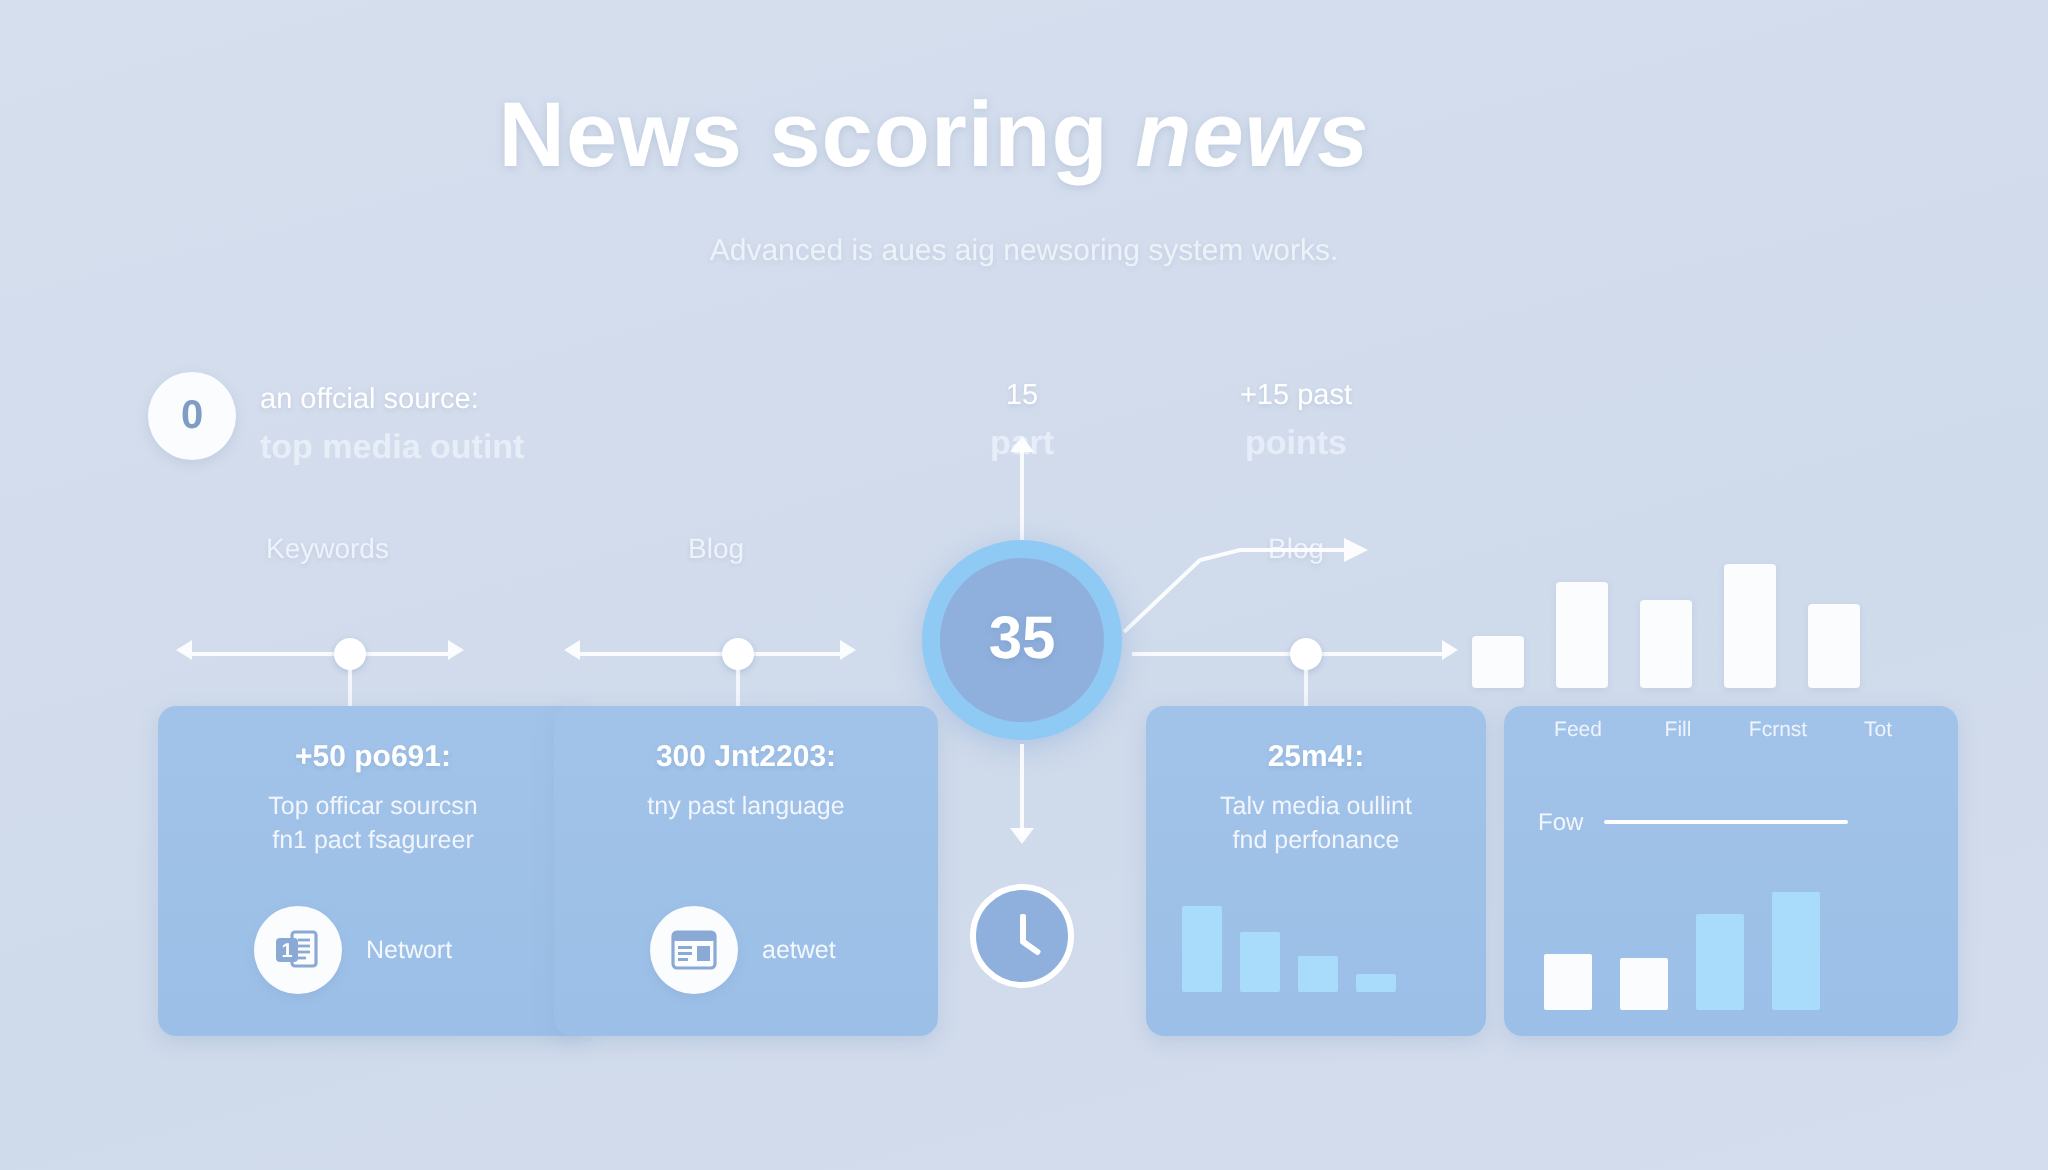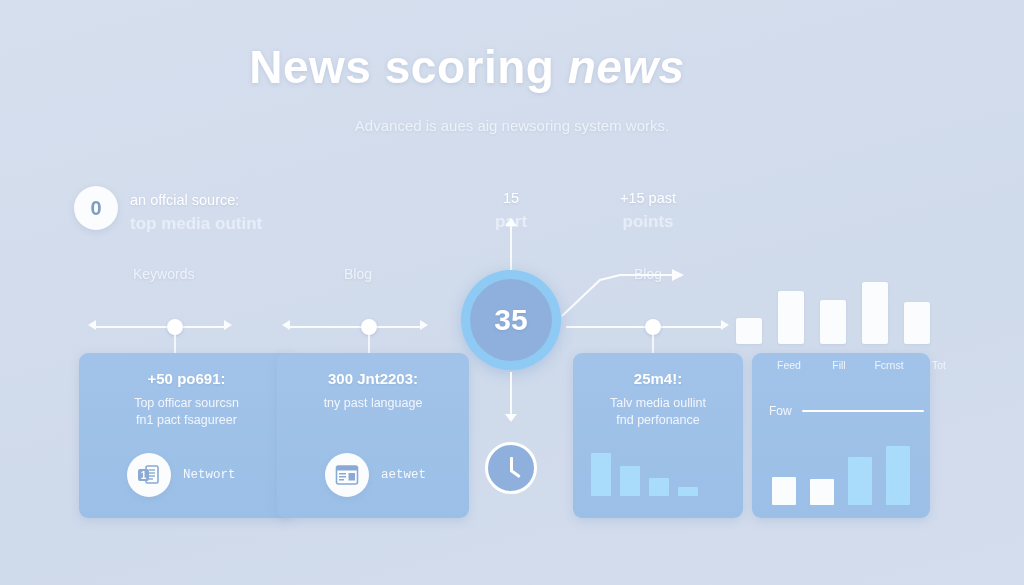--- a/index.html
+++ b/index.html
@@ -143,42 +143,41 @@
 
   .icon-circle {
     position: absolute; width: 44px; height: 44px; border-radius: 50%;
     background: #fbfcfe;
     display: flex; align-items: center; justify-content: center;
     box-shadow: 0 2px 5px rgba(130,160,200,.25);
   }
   .icon-caption {
     position: absolute; font-size: 12.5px; color: #f4f8fd; font-weight: 400;
     white-space: nowrap;
-    font-family: Liberation Mono, monospace;
   }
 
   
   .minibars { position: absolute; display: flex; align-items: flex-end; gap: 9px; }
   .minibars .b { background: #a9dcfa; border-radius: 1px; width: 20px; }
 
   
   #rp-bars {
     position: absolute; left: 736px; top: 284px; width: 200px; height: 60px;
     display: flex; align-items: flex-end; gap: 16px;
   }
   #rp-bars .wb { background: #fafcfe; border-radius: 2px; width: 26px; box-shadow: 0 1px 3px rgba(140,165,200,.22); }
   #rp-labels {
     position: absolute; left: 760px; top: 357px; width: 180px;
     display: flex; gap: 20px;
     font-size: 10.5px; color: #eff4fc; font-weight: 400;
   }
   #rp-labels span { width: 34px; text-align: center; }
 
   #right-card {
-    position: absolute; left: 752px; top: 353px; width: 178px; height: 165px;
+    position: absolute; left: 752px; top: 353px; width: 227px; height: 165px;
     background: linear-gradient(180deg, #a2c3e9 0%, #9bbfe7 100%);
     border-radius: 9px;
     box-shadow: 0 3px 10px rgba(140,165,200,.3);
   }
   #rc-row-label {
     position: absolute; left: 17px; top: 51px;
     font-size: 12px; color: #f3f7fd; font-weight: 400;
   }
   #rc-row-line {
     position: absolute; left: 50px; top: 57px; width: 122px; height: 2px;

